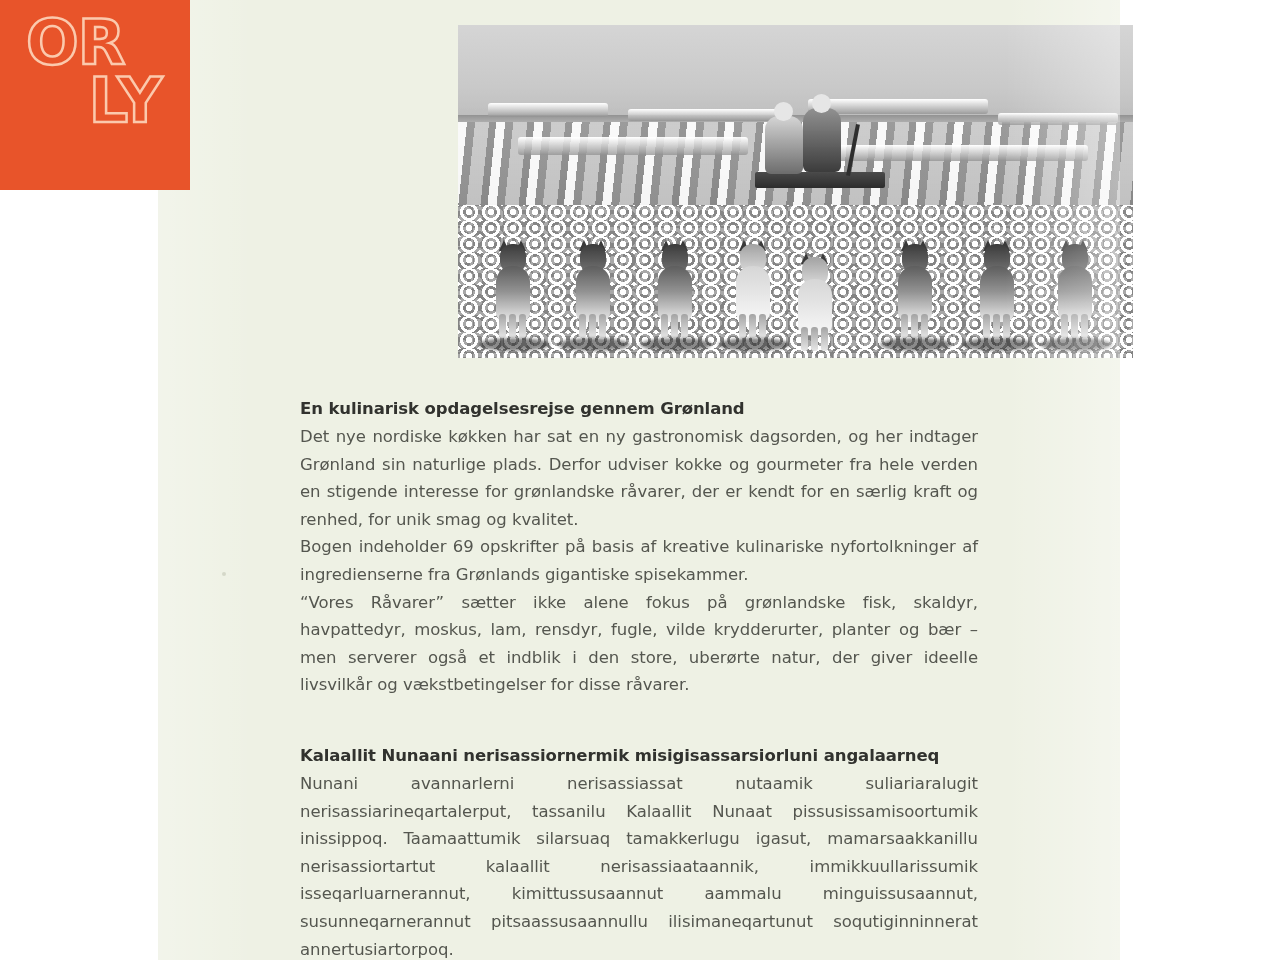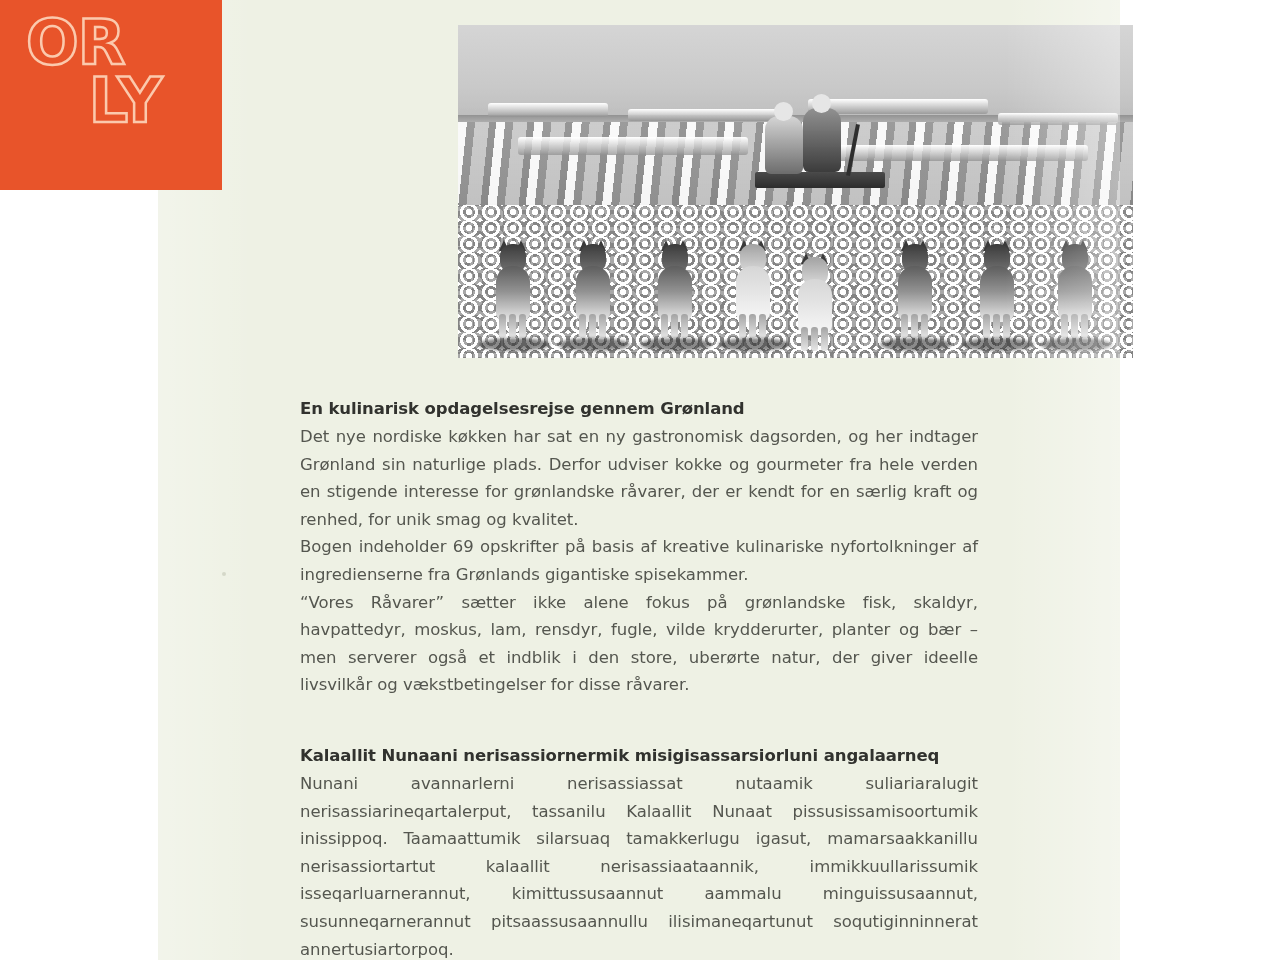--- a/index.html
+++ b/index.html
@@ -49,21 +49,21 @@
     border-radius: 50%;
     background: #c9cdbd;
     opacity: .8;
   }
 
   
   .logo-badge {
     position: absolute;
     left: 0;
     top: 0;
-    width: 222px;
+    width: 190px;
     height: 190px;
     background: #e8542a;
     overflow: hidden;
     z-index: 5;
   }
   .logo-rows {
     position: absolute;
     left: 26px;
     top: 14px;
     width: 168px;

